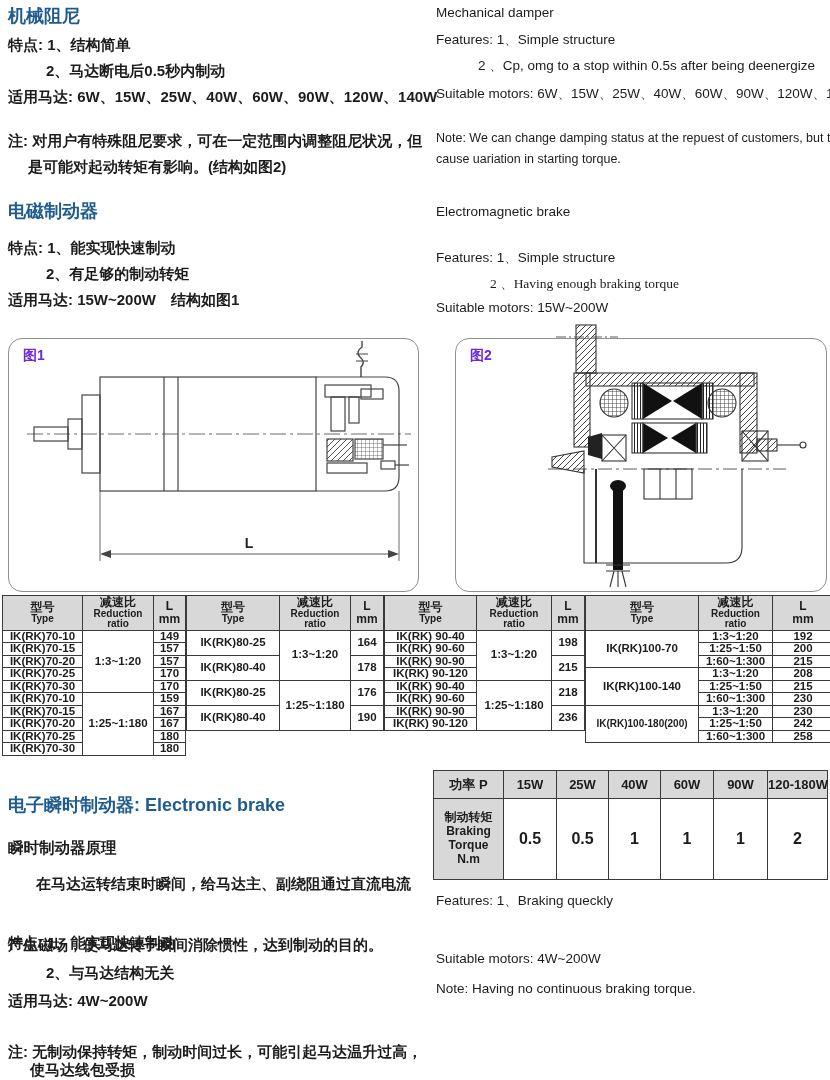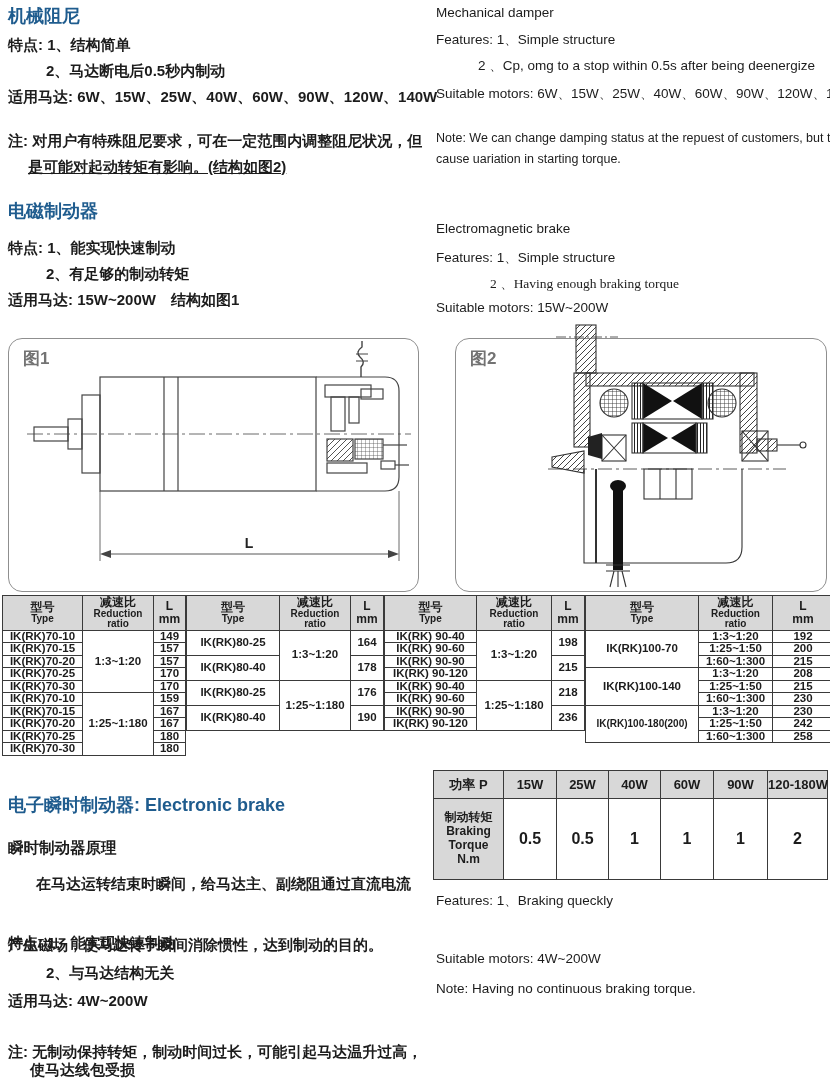--- a/index.html
+++ b/index.html
@@ -5,21 +5,21 @@
   html,body{margin:0;padding:0;background:#fff;}
   .page{position:relative;width:830px;height:1080px;background:#ffffff;
         font-family:"Liberation Sans","DejaVu Sans",sans-serif;color:#1c1c1c;overflow:hidden;}
   .abs{position:absolute;white-space:nowrap;}
   .cn{font-weight:bold;}
   .h-blue{color:#1f5c8e;font-weight:bold;font-size:18px;}
   .t15{font-size:15px;line-height:1.1;}
   .t13{font-size:13.5px;}
   .t12{font-size:12.5px;}
   .figbox{position:absolute;border:1px solid #8f8f8f;border-radius:14px;}
-  .figlabel{position:absolute;left:14px;top:8px;font-size:17px;font-weight:bold;color:#737373;}
+  .figlabel{position:absolute;left:14px;top:8px;font-size:14px;font-weight:bold;color:#6d28d9;}
   table{border-collapse:collapse;table-layout:fixed;}
   .mt{height:136px;}
   .mt th,.mt td{border:1px solid #3a3a3a;text-align:center;vertical-align:middle;padding:0;overflow:hidden;}
   .mt th{background:#d8d8d8;font-size:12px;line-height:1.05;font-weight:bold;}
   .mt th .sub{font-size:10px;font-weight:bold;}
   .mt thead tr{height:33px;}
   .mt td{font-size:11.5px;font-weight:bold;line-height:1;}
   .mt td.small{font-size:10px;}
   .maintables{position:absolute;left:2px;top:595px;display:flex;}
   .tt{height:110px;}
@@ -32,35 +32,35 @@
 </head>
 <body>
 
 <div class="page">
 
   <div class="abs h-blue" style="left:8px;top:4px;">机械阻尼</div>
   <div class="abs cn t15" style="left:8px;top:37px;">特点: 1、结构简单</div>
   <div class="abs cn t15" style="left:46px;top:63px;">2、马达断电后0.5秒内制动</div>
   <div class="abs cn t15" style="left:8px;top:89px;">适用马达: 6W、15W、25W、40W、60W、90W、120W、140W</div>
   <div class="abs cn t15" style="left:8px;top:133px;">注: 对用户有特殊阻尼要求，可在一定范围内调整阻尼状况，但</div>
-  <div class="abs cn t15" style="left:28px;top:159px;text-decoration:underline;">是可能对起动转矩有影响。(结构如图2)</div>
+  <div class="abs cn t15" style="left:28px;top:159px;">是可能对起动转矩有影响。(结构如图2)</div>
 
   <div class="abs t13" style="left:436px;top:5px;">Mechanical damper</div>
   <div class="abs t13" style="left:436px;top:31px;">Features: 1、Simple structure</div>
   <div class="abs t13" style="left:478px;top:57px;">2 、Cp, omg to a stop within 0.5s after being deenergize</div>
   <div class="abs t13" style="left:436px;top:85px;">Suitable motors: 6W、15W、25W、40W、60W、90W、120W、140W</div>
   <div class="abs t12" style="left:436px;top:131px;">Note: We can change damping status at the repuest of customers, but this will probably</div>
   <div class="abs t12" style="left:436px;top:152px;">cause uariation in starting torque.</div>
 
   <div class="abs h-blue" style="left:8px;top:199px;">电磁制动器</div>
   <div class="abs cn t15" style="left:8px;top:240px;">特点: 1、能实现快速制动</div>
   <div class="abs cn t15" style="left:46px;top:266px;">2、有足够的制动转矩</div>
   <div class="abs cn t15" style="left:8px;top:292px;">适用马达: 15W~200W　结构如图1</div>
 
-  <div class="abs t13" style="left:436px;top:221px;">Electromagnetic brake</div>
+  <div class="abs t13" style="left:436px;top:204px;">Electromagnetic brake</div>
   <div class="abs t13" style="left:436px;top:249px;">Features: 1、Simple structure</div>
   <div class="abs t13" style="left:490px;top:275px;font-family:Liberation Serif, serif;">2 、Having enough braking torque</div>
   <div class="abs t13" style="left:436px;top:300px;">Suitable motors: 15W~200W</div>
 
   <div class="figbox" style="left:8px;top:338px;width:409px;height:252px;">
     <div class="figlabel">图1</div>
     <svg width="409" height="252" viewBox="0 0 409 252">
       <defs>
         <pattern id="f1h" width="6" height="6" patternUnits="userSpaceOnUse">
           <path d="M0,6 L6,0" stroke="#555" stroke-width="1"></path>

